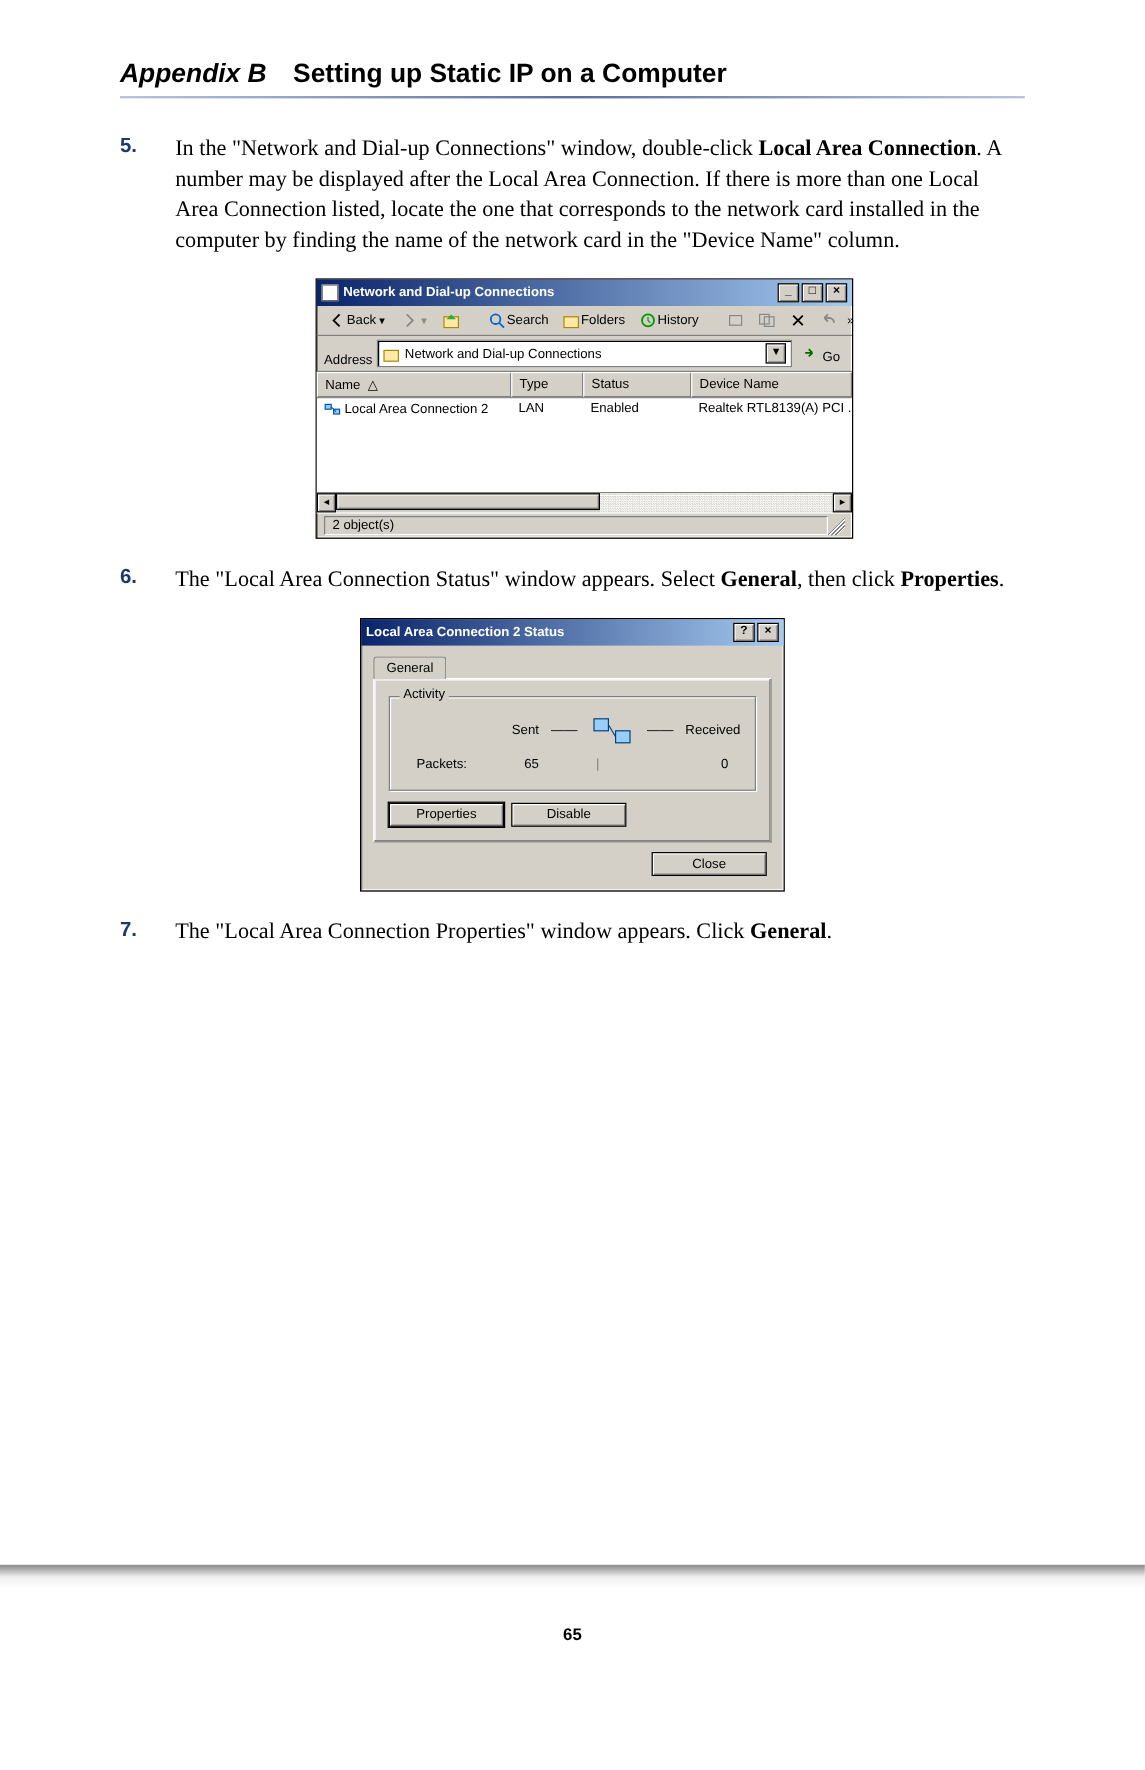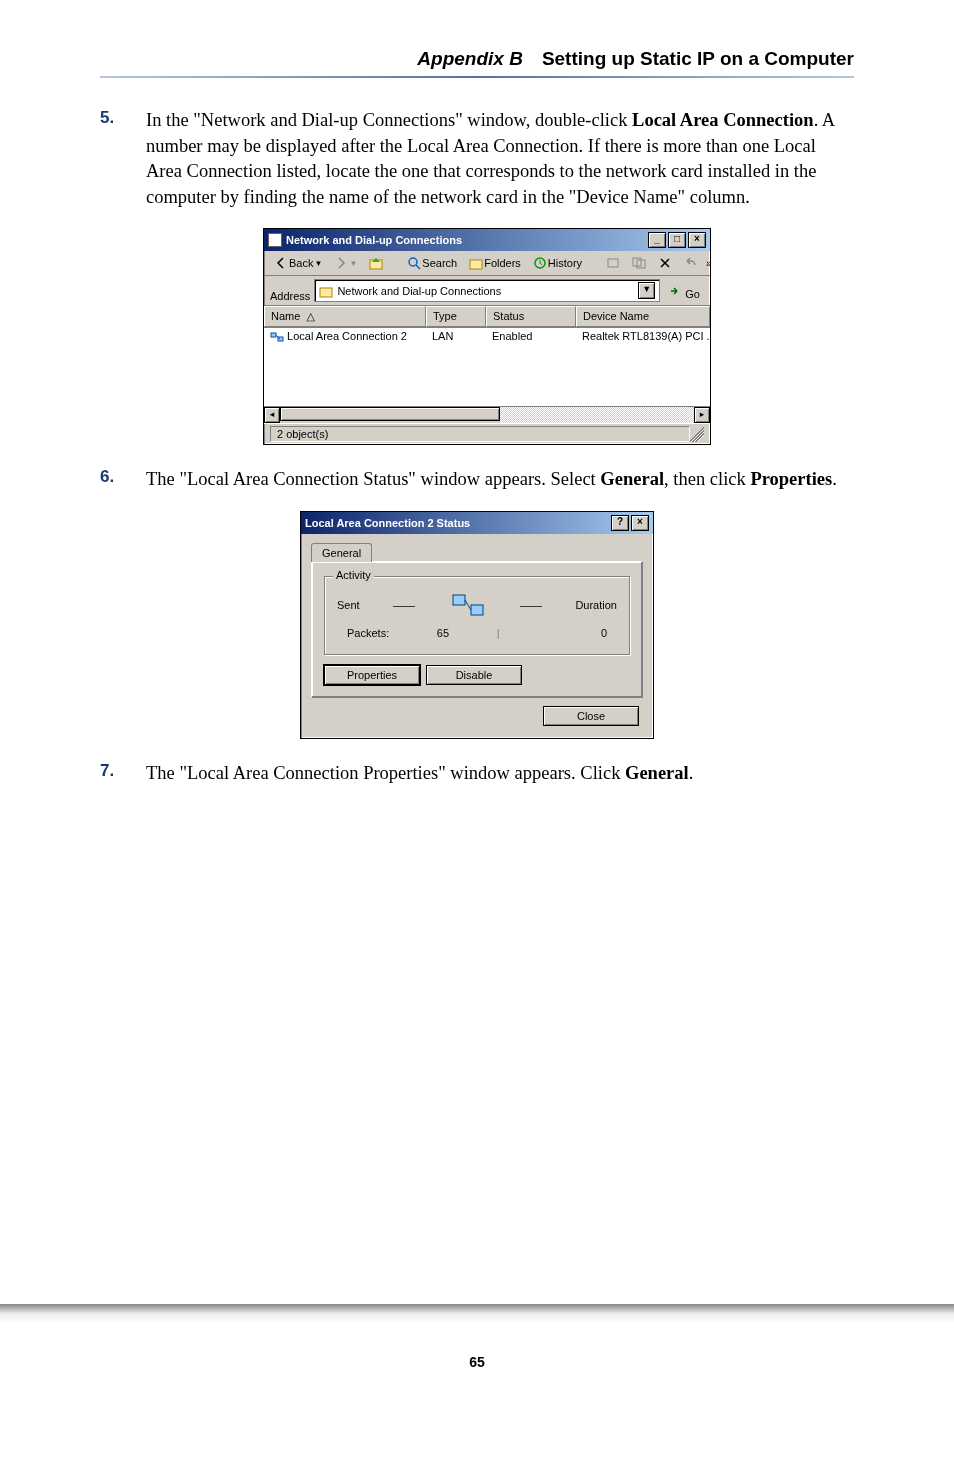--- a/index.html
+++ b/index.html
@@ -10,24 +10,24 @@
     color: #000;
     width: 954px;
   }
   .page {
     padding: 40px 100px 20px 100px;
     position: relative;
     min-height: 1400px;
     box-sizing: border-box;
   }
   .header-title {
-    text-align: right;
+    text-align: left;
     margin-top: 8px;
     margin-bottom: 6px;
-    font-size: 19px;
+    font-size: 22px;
   }
   .header-title .italic {
     font-style: italic;
     font-family: Arial, sans-serif;
     font-weight: bold;
   }
   .header-title .regular {
     font-family: Arial, sans-serif;
     font-weight: bold;
   }
@@ -244,21 +244,21 @@
     margin-bottom:10px;
     position:relative;
   }
   .groupbox .legend {
     position:absolute;
     top:-8px;left:8px;
     background:#d4d0c8;
     padding:0 3px;
   }
   .kv { display:flex; justify-content:space-between; margin:3px 0;}
-  .activity-row{ display:flex; align-items:center; justify-content:space-between; gap:10px; margin:4px 0 8px;}
+  .activity-row{ display:flex; align-items:center; justify-content:flex-end; gap:10px; margin:4px 0 8px;}
   .activity-mid{width:38px;height:28px;display:inline-block;}
   .button-row{ display:flex; gap:6px; margin-top:6px;}
   .btn {
     min-width:74px;
     padding:3px 10px;
     background:#d4d0c8;
     border:1px solid #000;
     box-shadow:1px 1px 0 #fff inset,-1px -1px 0 #808080 inset;
     text-align:center;
   }
@@ -445,21 +445,21 @@
             <span class="legend">Activity</span>
             <div class="activity-row">
               <span>Sent</span>
               <span>——</span>
               <svg class="activity-mid" viewBox="0 0 38 28">
                 <rect x="4" y="4" width="12" height="10" fill="#9cf" stroke="#047"></rect>
                 <rect x="22" y="14" width="12" height="10" fill="#9cf" stroke="#047"></rect>
                 <line x1="16" y1="9" x2="22" y2="19" stroke="#047"></line>
               </svg>
               <span>——</span>
-              <span>Duration</span>
+              <span>Received</span>
             </div>
             <div class="kv" style="padding:0 10px;">
               <span>Packets:</span>
               <span style="flex:1;text-align:center;">65</span>
               <span style="color:#808080;">|</span>
               <span style="flex:1;text-align:right;">0</span>
             </div>
           </div>
           <div class="button-row">
             <div class="btn default"><span class="u">P</span>roperties</div>

